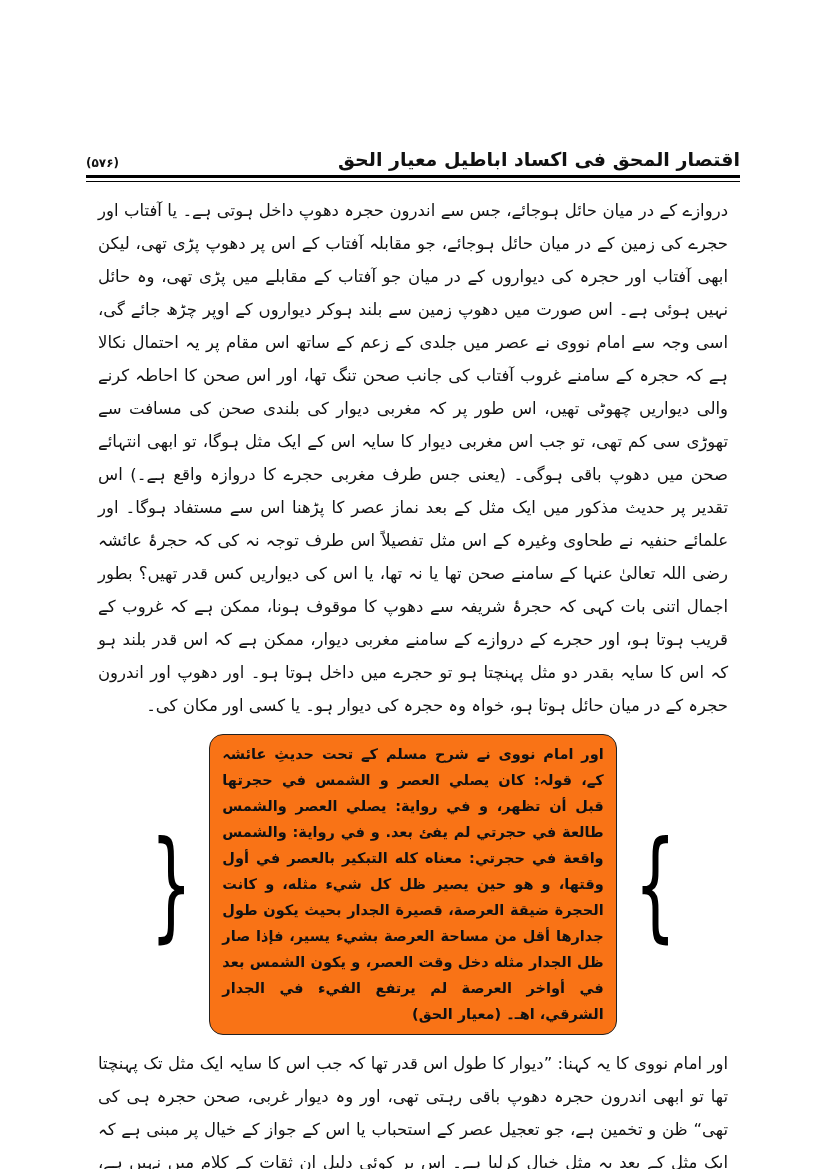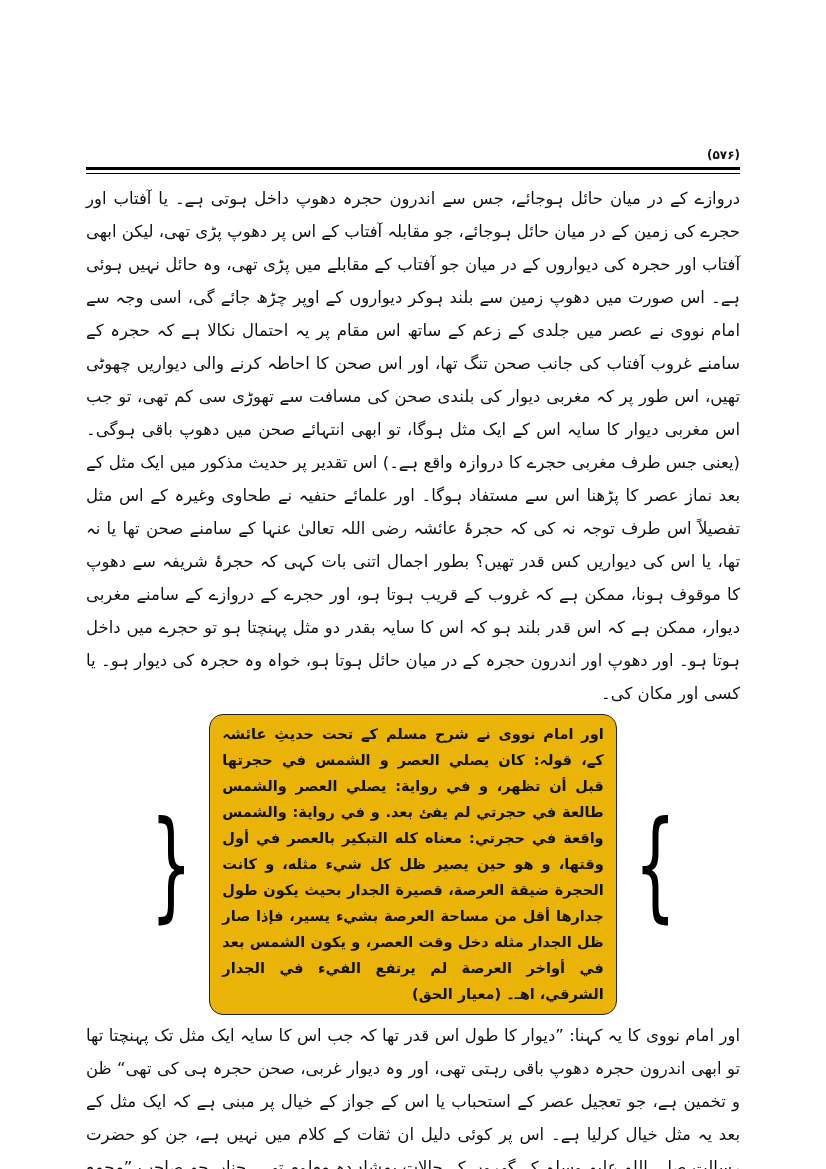--- a/index.html
+++ b/index.html
@@ -46,21 +46,21 @@
   }
   
   .body-text {
     margin-top: 8px;
     font-size: 16.5px;
     line-height: 33px;
     text-align: justify;
     text-align-last: right;
   }
   .para {
-    margin: 0;
+    margin: 12px;
   }
   
   .quote-wrap {
     display: flex;
     align-items: stretch;
     justify-content: center;
     margin: 4px auto;
     width: 560px;
   }
   .brace {
@@ -76,33 +76,34 @@
   .quote-box {
     flex: 1;
     border: 1.3px solid #222;
     border-radius: 14px;
     padding: 6px 12px 7px;
     font-weight: bold;
     font-size: 14.5px;
     line-height: 26px;
     text-align: justify;
     text-align-last: right;
-    background: #eab308;
+    background: #f97316;
   }
   .quote-intro { font-weight: bold; }
   .quote-arabic { font-weight: bold; }
   .quote-source { font-weight: bold; }
 </style>
 </head>
 <body>
 
 <div class="page">
   <div class="content">
 
     <div class="header-row">
+      <div class="book-title">اقتصار المحق فی اکساد اباطیل معیار الحق</div>
       <div class="page-number">(۵۷۶)</div>
     </div>
     <div class="double-rule-top"></div>
 
     <div class="body-text">
 
       <p class="para">دروازے کے در میان حائل ہوجائے، جس سے اندرون حجرہ دھوپ داخل ہوتی ہے۔ یا آفتاب اور حجرے کی زمین کے در میان حائل ہوجائے، جو مقابلہ آفتاب کے اس پر دھوپ پڑی تھی، لیکن ابھی آفتاب اور حجرہ کی دیواروں کے در میان جو آفتاب کے مقابلے میں پڑی تھی، وہ حائل نہیں ہوئی ہے۔ اس صورت میں دھوپ زمین سے بلند ہوکر دیواروں کے اوپر چڑھ جائے گی، اسی وجہ سے امام نووی نے عصر میں جلدی کے زعم کے ساتھ اس مقام پر یہ احتمال نکالا ہے کہ حجرہ کے سامنے غروب آفتاب کی جانب صحن تنگ تھا، اور اس صحن کا احاطہ کرنے والی دیواریں چھوٹی تھیں، اس طور پر کہ مغربی دیوار کی بلندی صحن کی مسافت سے تھوڑی سی کم تھی، تو جب اس مغربی دیوار کا سایہ اس کے ایک مثل ہوگا، تو ابھی انتہائے صحن میں دھوپ باقی ہوگی۔ (یعنی جس طرف مغربی حجرے کا دروازہ واقع ہے۔) اس تقدیر پر حدیث مذکور میں ایک مثل کے بعد نماز عصر کا پڑھنا اس سے مستفاد ہوگا۔ اور علمائے حنفیہ نے طحاوی وغیرہ کے اس مثل تفصیلاً اس طرف توجہ نہ کی کہ حجرۂ عائشہ رضی اللہ تعالیٰ عنہا کے سامنے صحن تھا یا نہ تھا، یا اس کی دیواریں کس قدر تھیں؟ بطور اجمال اتنی بات کہی کہ حجرۂ شریفہ سے دھوپ کا موقوف ہونا، ممکن ہے کہ غروب کے قریب ہوتا ہو، اور حجرے کے دروازے کے سامنے مغربی دیوار، ممکن ہے کہ اس قدر بلند ہو کہ اس کا سایہ بقدر دو مثل پہنچتا ہو تو حجرے میں داخل ہوتا ہو۔ اور دھوپ اور اندرون حجرہ کے در میان حائل ہوتا ہو، خواہ وہ حجرہ کی دیوار ہو۔ یا کسی اور مکان کی۔</p>
 
       <div class="quote-wrap">
         <span class="brace">}</span>

